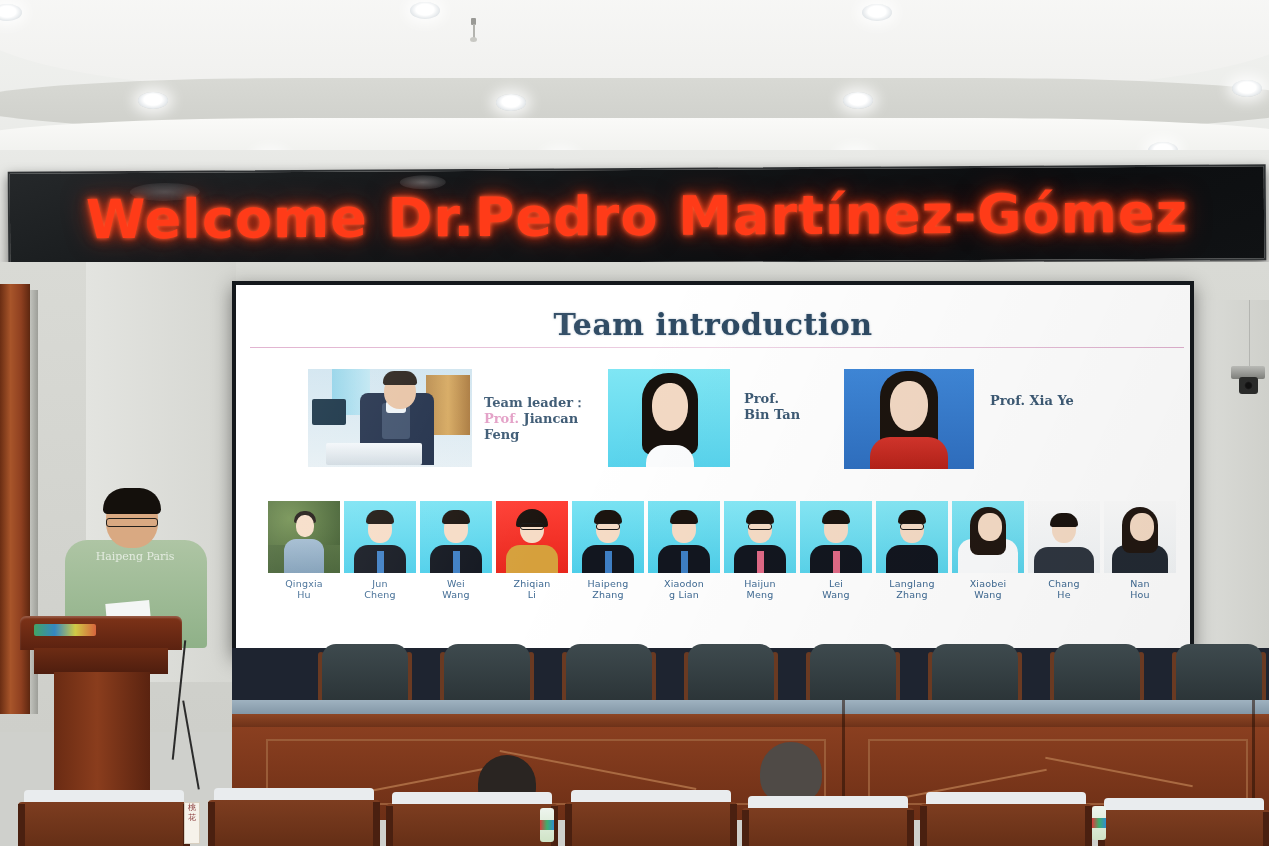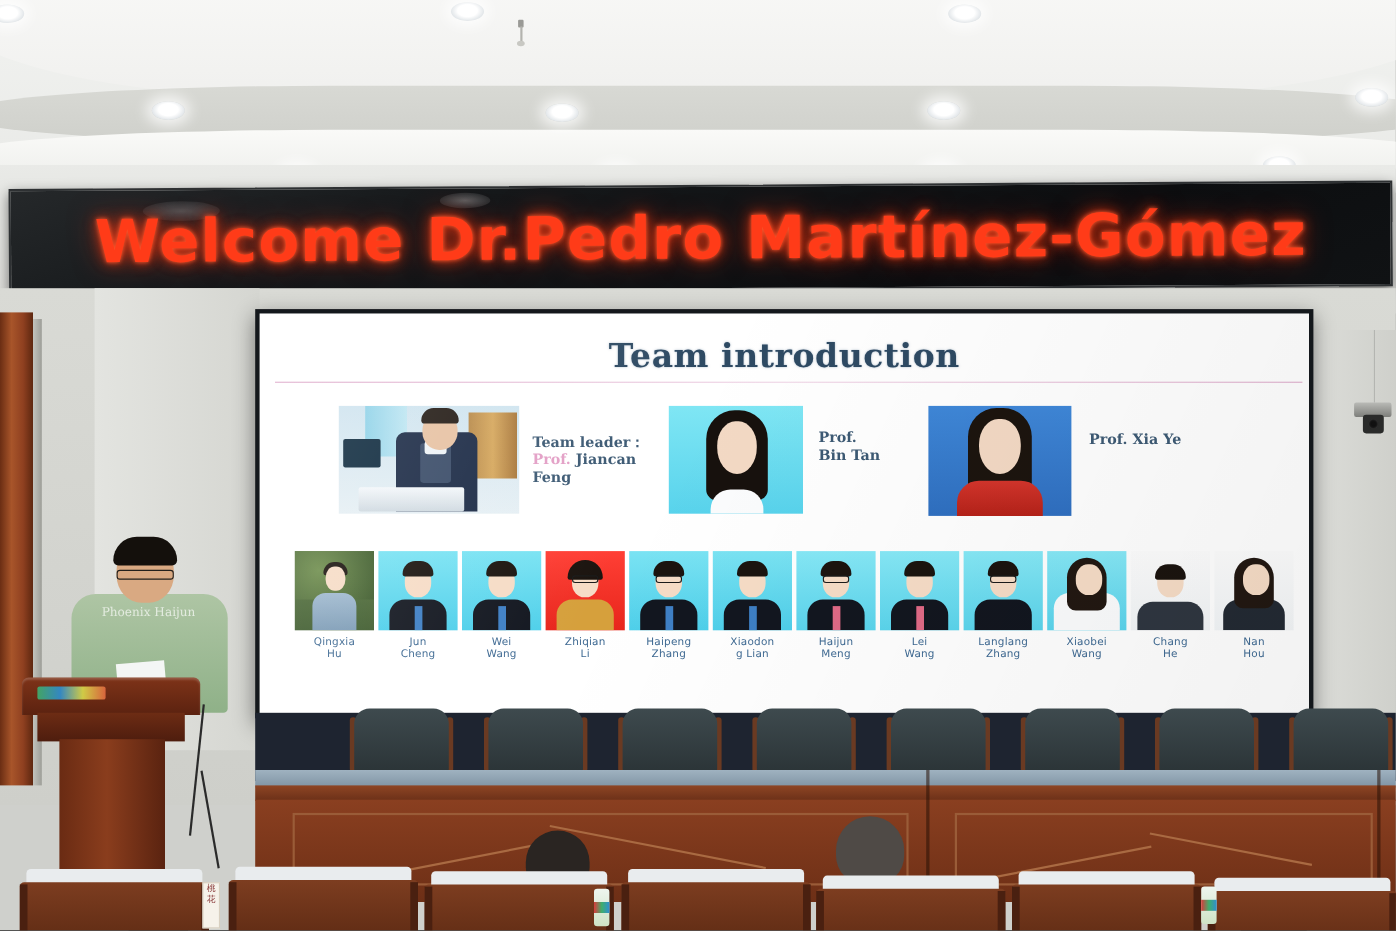--- a/index.html
+++ b/index.html
@@ -421,21 +421,21 @@
       </div>
 
     </div>
   </div>
 
   <div class="speaker">
     <div class="sp-body"></div>
     <div class="sp-head"></div>
     <div class="sp-hair"></div>
     <div class="sp-glass"></div>
-    <div class="sp-tee">Phoenix Haijun</div>
+    <div class="sp-tee">Haipeng Paris</div>
   </div>
 
   <div class="podium">
     <div class="pd-paper"></div>
     <div class="pd-top">
       <div class="pd-logo"></div>
     </div>
     <div class="pd-mid"></div>
     <div class="pd-body"></div>
   </div>

